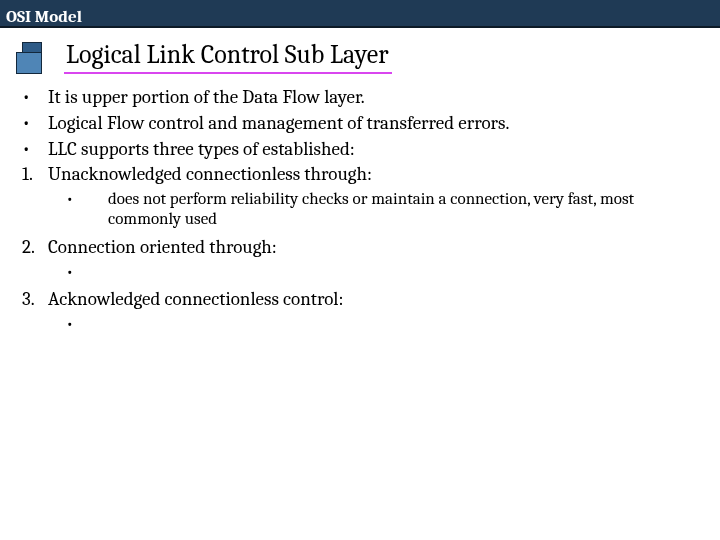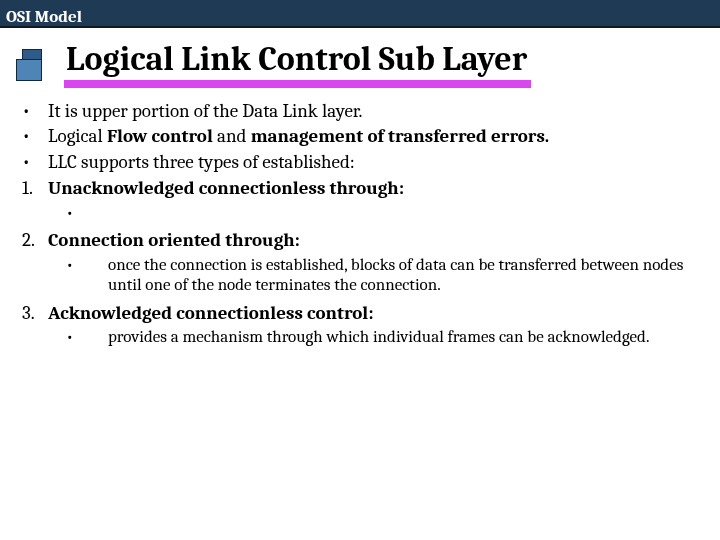--- a/index.html
+++ b/index.html
@@ -3,26 +3,26 @@
 <meta charset="utf-8">
 <style>
   * { margin: 0; padding: 0; box-sizing: border-box; }
   html, body { width: 720px; height: 540px; font-family: Cambria, Georgia, 'Times New Roman', serif; background: #fff; color: #000; }
   .slide { width: 720px; height: 540px; position: relative; }
   .titlebar { background: #1f3a55; color: #fff; height: 28px; display: flex; align-items: flex-end; padding: 0 6px; font-size: 17px; font-weight: 700; border-bottom: 2px solid #0d1a26; }
   .heading-row { display: flex; align-items: center; margin: 14px 0 12px 16px; }
   .heading-icon { position: relative; width: 40px; height: 32px; margin-right: 8px; flex: 0 0 auto; }
   .heading-icon .sq-back { position: absolute; top: 0; left: 6px; width: 20px; height: 18px; background: #2e5b87; border: 1px solid #13283c; }
   .heading-icon .sq-front { position: absolute; top: 10px; left: 0; width: 26px; height: 22px; background: #4f85b6; border: 1px solid #13283c; }
-  .heading-text { font-size: 34px; font-weight: 700; border-bottom: 8px solid #d946ef; padding: 0 4px 2px 2px; line-height: 1.05; }
+  .heading-text { font-size: 26px; font-weight: 400; border-bottom: 2px solid #d946ef; padding: 0 4px 2px 2px; line-height: 1.05; }
   .content { padding: 0 18px 0 22px; font-size: 19px; line-height: 1.25; }
   .content .row { display: flex; margin: 2px 0; }
   .content .marker { width: 26px; flex: 0 0 26px; }
   .content .txt { flex: 1; }
-  .bold { font-weight: 700; }
+  .bold { font-weight: 400; }
   .sub { display: flex; margin: 2px 0 6px 0; padding-left: 44px; font-size: 17px; line-height: 1.2; }
   .sub .marker { width: 42px; flex: 0 0 42px; text-align: left; }
   .sub .txt { flex: 1; }
 </style>
 </head>
 <body>
 
 <div class="slide">
 
   <div class="titlebar">
@@ -34,55 +34,54 @@
       <div class="sq-back"></div>
       <div class="sq-front"></div>
     </div>
     <div class="heading-text">Logical Link Control Sub Layer</div>
   </div>
 
   <div class="content">
 
     <div class="row">
       <div class="marker">•</div>
-      <div class="txt">It is upper portion of the Data Link layer.</div>
+      <div class="txt">It is upper portion of the Data Flow layer.</div>
     </div>
 
     <div class="row">
       <div class="marker">•</div>
       <div class="txt">
         <span>Logical </span><span class="bold">Flow control</span><span> and </span><span class="bold">management of transferred errors.</span>
       </div>
     </div>
 
     <div class="row">
       <div class="marker">•</div>
       <div class="txt">LLC supports three types of established:</div>
     </div>
 
     <div class="row">
       <div class="marker">1.</div>
       <div class="txt bold">Unacknowledged connectionless through:</div>
     </div>
     <div class="sub">
       <div class="marker">•</div>
+      <div class="txt">does not perform reliability checks or maintain a connection, very fast, most commonly used</div>
     </div>
 
     <div class="row">
       <div class="marker">2.</div>
       <div class="txt bold">Connection oriented through:</div>
     </div>
     <div class="sub">
       <div class="marker">•</div>
-      <div class="txt">once the connection is established, blocks of data can be transferred between nodes until one of the node terminates the connection.</div>
     </div>
 
     <div class="row">
       <div class="marker">3.</div>
       <div class="txt bold">Acknowledged connectionless control:</div>
     </div>
     <div class="sub">
       <div class="marker">•</div>
-      <div class="txt">provides a mechanism through which individual frames can be acknowledged.</div>
     </div>
 
   </div>
 </div>
 
 </body></html>

